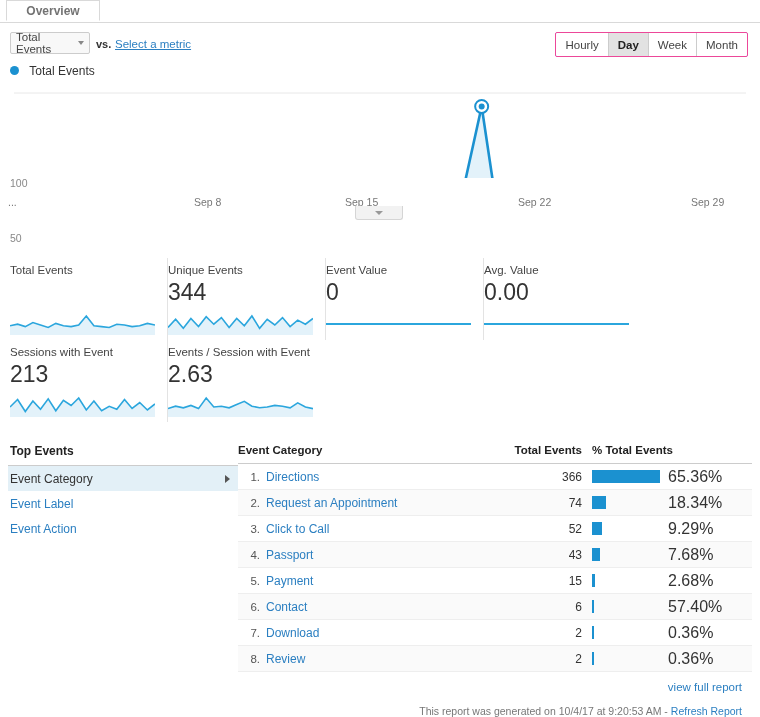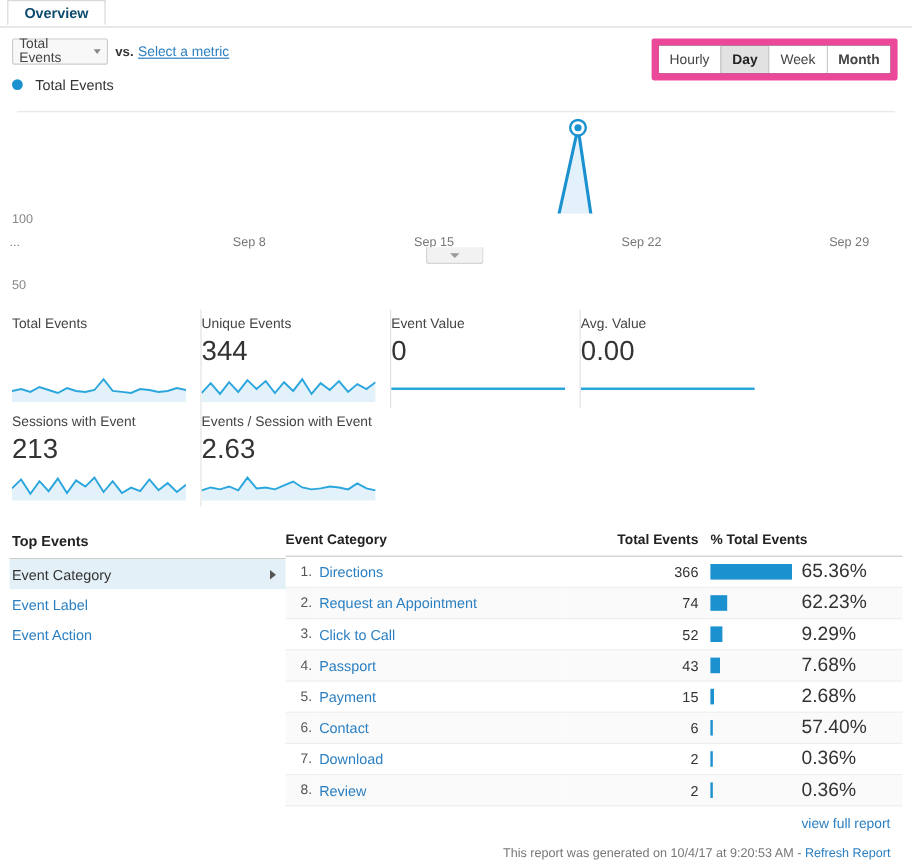--- a/index.html
+++ b/index.html
@@ -4,52 +4,52 @@
 <style>
   html,body{margin:0;padding:0;}
   body{
     width:760px;height:717px;background:#fff;
     font-family:"Liberation Sans",sans-serif;
     font-size:12px;color:#333;overflow:hidden;
   }
   
   .tabbar{height:22px;position:relative;border-bottom:1px solid #d9d9d9;}
   .tab{
-    position:absolute;left:6px;top:0;height:21px;width:82px;
+    position:absolute;left:6px;top:0;height:21px;width:94px;
     box-sizing:border-box;background:#fff;
     border:1px solid #d9d9d9;border-bottom:1px solid #fff;
-    font-size:12px;font-weight:bold;color:#0c4a6e;
+    font-size:12px;font-weight:bold;color:#737373;
     display:flex;align-items:center;justify-content:center;
   }
   
   .controls{height:40px;position:relative;}
   .metric-select{
     position:absolute;left:10px;top:9px;height:22px;width:80px;
     box-sizing:border-box;background:#f8f8f8;
     border:1px solid #ccc;border-radius:2px;
     display:flex;align-items:center;padding:0 5px;
     font-size:11.5px;color:#444;
   }
   .metric-select .lbl{flex:1;}
   .caret{
     width:0;height:0;border-left:3.5px solid transparent;
     border-right:3.5px solid transparent;border-top:4px solid #888;
   }
   .vs{position:absolute;left:96px;top:15px;font-size:11px;font-weight:bold;color:#333;}
   .select-metric{position:absolute;left:115px;top:15px;font-size:11.5px;color:#2b7fc1;}
   .gran{
     position:absolute;right:12px;top:9px;height:23px;
-    display:flex;border:6px solid #ec4899;border-radius:2px;overflow:hidden;
-    background:#737373;
+    display:flex;border:1px solid #ec4899;border-radius:2px;overflow:hidden;
+    background:#8b5cf6;
   }
   .gran div{
     padding:0 9px;display:flex;align-items:center;
     font-size:11.5px;color:#444;border-right:1px solid #ccc;background:#fff;
   }
-  .gran div:last-child{border-right:none;font-weight:bold;}
+  .gran div:last-child{border-right:none;}
   .gran div.sel{background:#e2e2e2;font-weight:bold;color:#222;}
   
   .legend{position:relative;height:22px;padding-left:10px;}
   .legend .dot{
     display:inline-block;width:9px;height:9px;border-radius:50%;
     background:#1b91d0;vertical-align:middle;margin-right:7px;
   }
   .legend .txt{font-size:12px;color:#333;vertical-align:middle;}
   .ylab{position:absolute;left:10px;font-size:10.5px;color:#888;}
   .xlab{position:absolute;font-size:10.5px;color:#777;top:203px;}
@@ -291,21 +291,21 @@
           </tr>
           <tr class="alt">
             <td class="rank">2.</td>
             <td class="name"><a href="#">Request an Appointment</a></td>
             <td class="num">74</td>
             <td class="pct">
               <div class="pctbox">
                 <div class="barcell">
                   <div class="bar" style="width: 13.7436px;"></div>
                 </div>
-                <span class="pcttext">62.23%</span>
+                <span class="pcttext">18.34%</span>
               </div>
             </td>
           </tr>
           <tr>
             <td class="rank">3.</td>
             <td class="name"><a href="#">Click to Call</a></td>
             <td class="num">52</td>
             <td class="pct">
               <div class="pctbox">
                 <div class="barcell">

